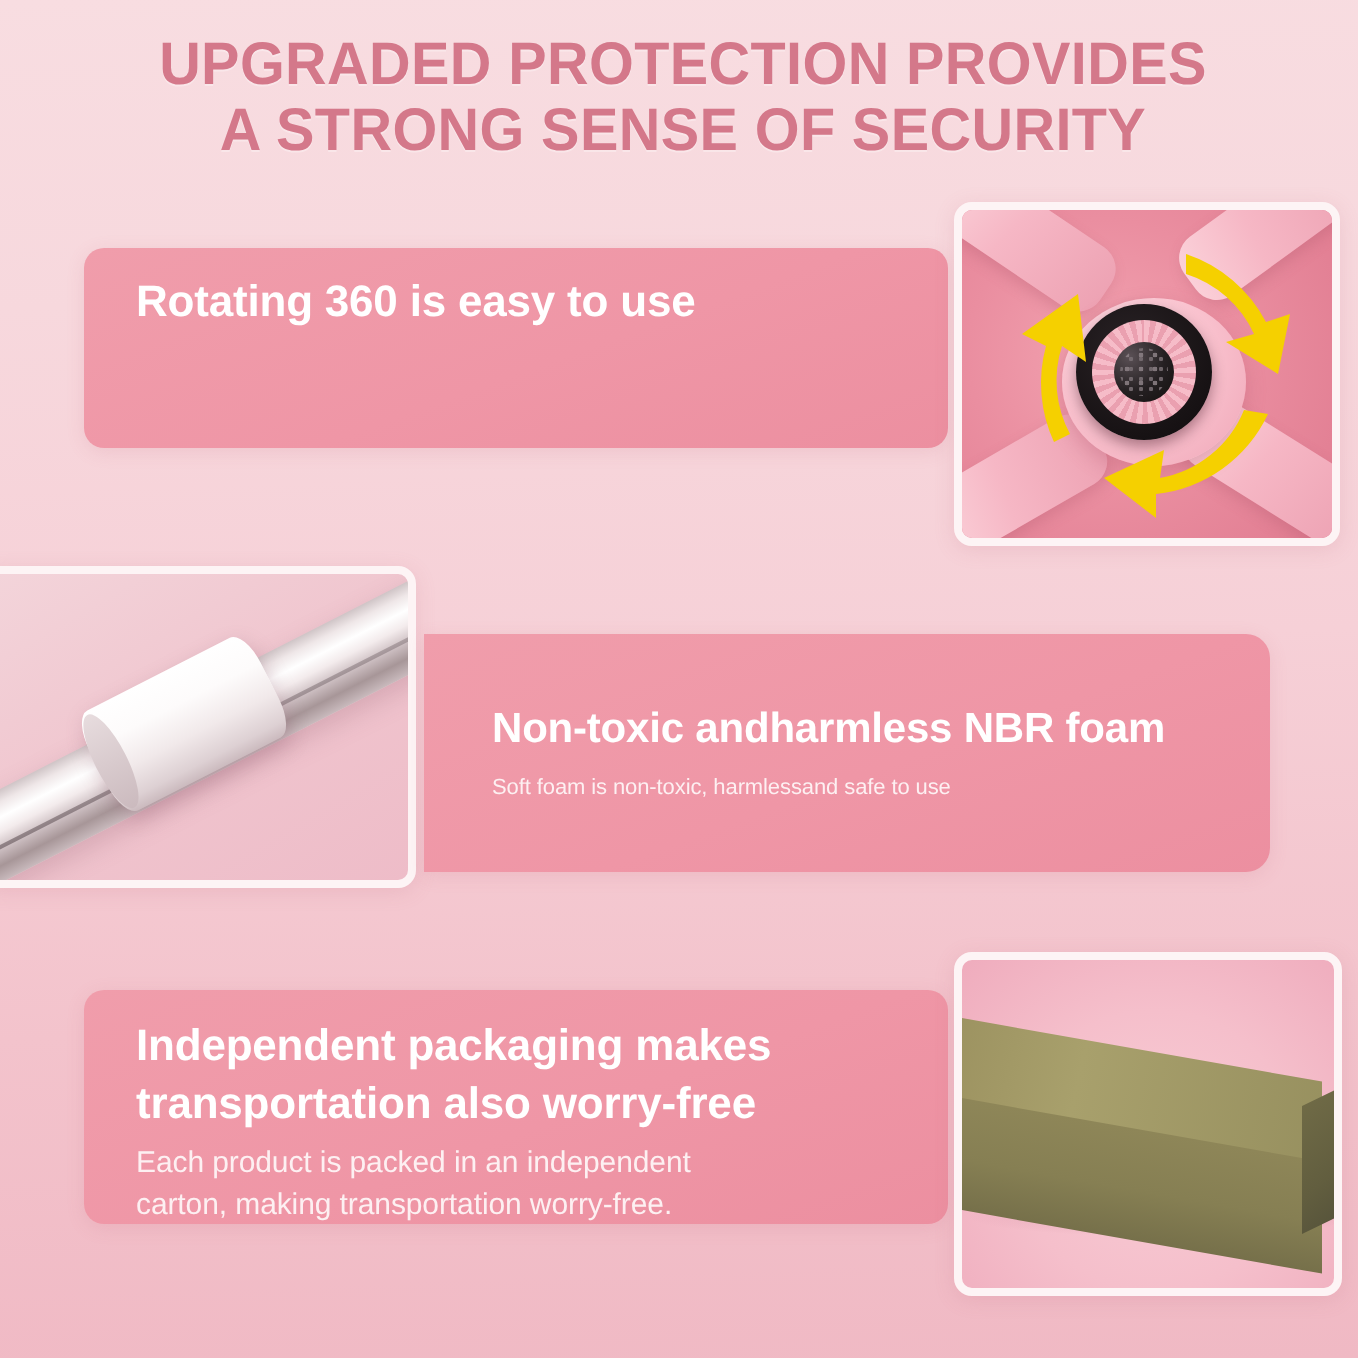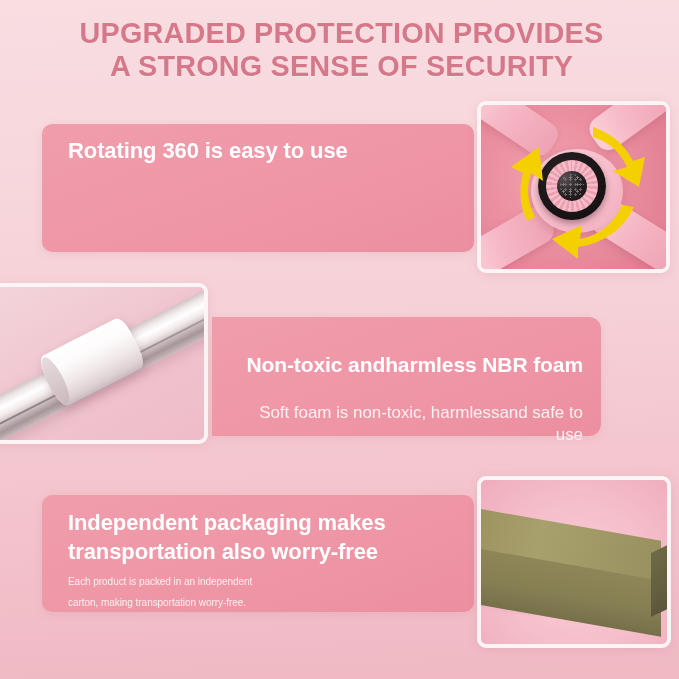--- a/index.html
+++ b/index.html
@@ -55,47 +55,47 @@
     letter-spacing:-0.1px;
   }
   .card-body {
     color:#fdf0f2;
     letter-spacing:-0.05px;
   }
 
   
   #card-rotating {
     left:42px; top:124px;
-    width:432px; height:128px;
+    width:432px; height:100px;
     border-radius:10px;
     padding:12px 20px 10px 26px;
   }
   #card-rotating .card-heading { font-size:22px; line-height:30px; }
   #card-rotating .card-body { font-size:15px; line-height:21px; margin-top:5px; }
 
   
   #card-foam {
     left:212px; top:317px;
-    width:389px; height:119px;
+    width:423px; height:119px;
     border-radius:0 12px 12px 0;
     padding:34px 18px 0 34px;
-    text-align:right;
+    text-align:left;
   }
   #card-foam .card-heading { font-size:21px; line-height:28px; }
-  #card-foam .card-body { font-size:17px; line-height:22px; margin-top:23px; }
+  #card-foam .card-body { font-size:11px; line-height:22px; margin-top:4px; }
 
   
   #card-packaging {
     left:42px; top:495px;
     width:432px; height:117px;
     border-radius:10px;
     padding:13px 14px 10px 26px;
   }
   #card-packaging .card-heading { font-size:22px; line-height:29px; }
-  #card-packaging .card-body { font-size:10px; line-height:21px; margin-top:5px; }
+  #card-packaging .card-body { font-size:15px; line-height:21px; margin-top:5px; }
 
   
   .photo {
     position:absolute;
     overflow:hidden;
     border:4px solid #fdf4f5;
     border-radius:9px;
     box-shadow:0 2px 10px rgba(190,105,125,0.17);
   }
 

